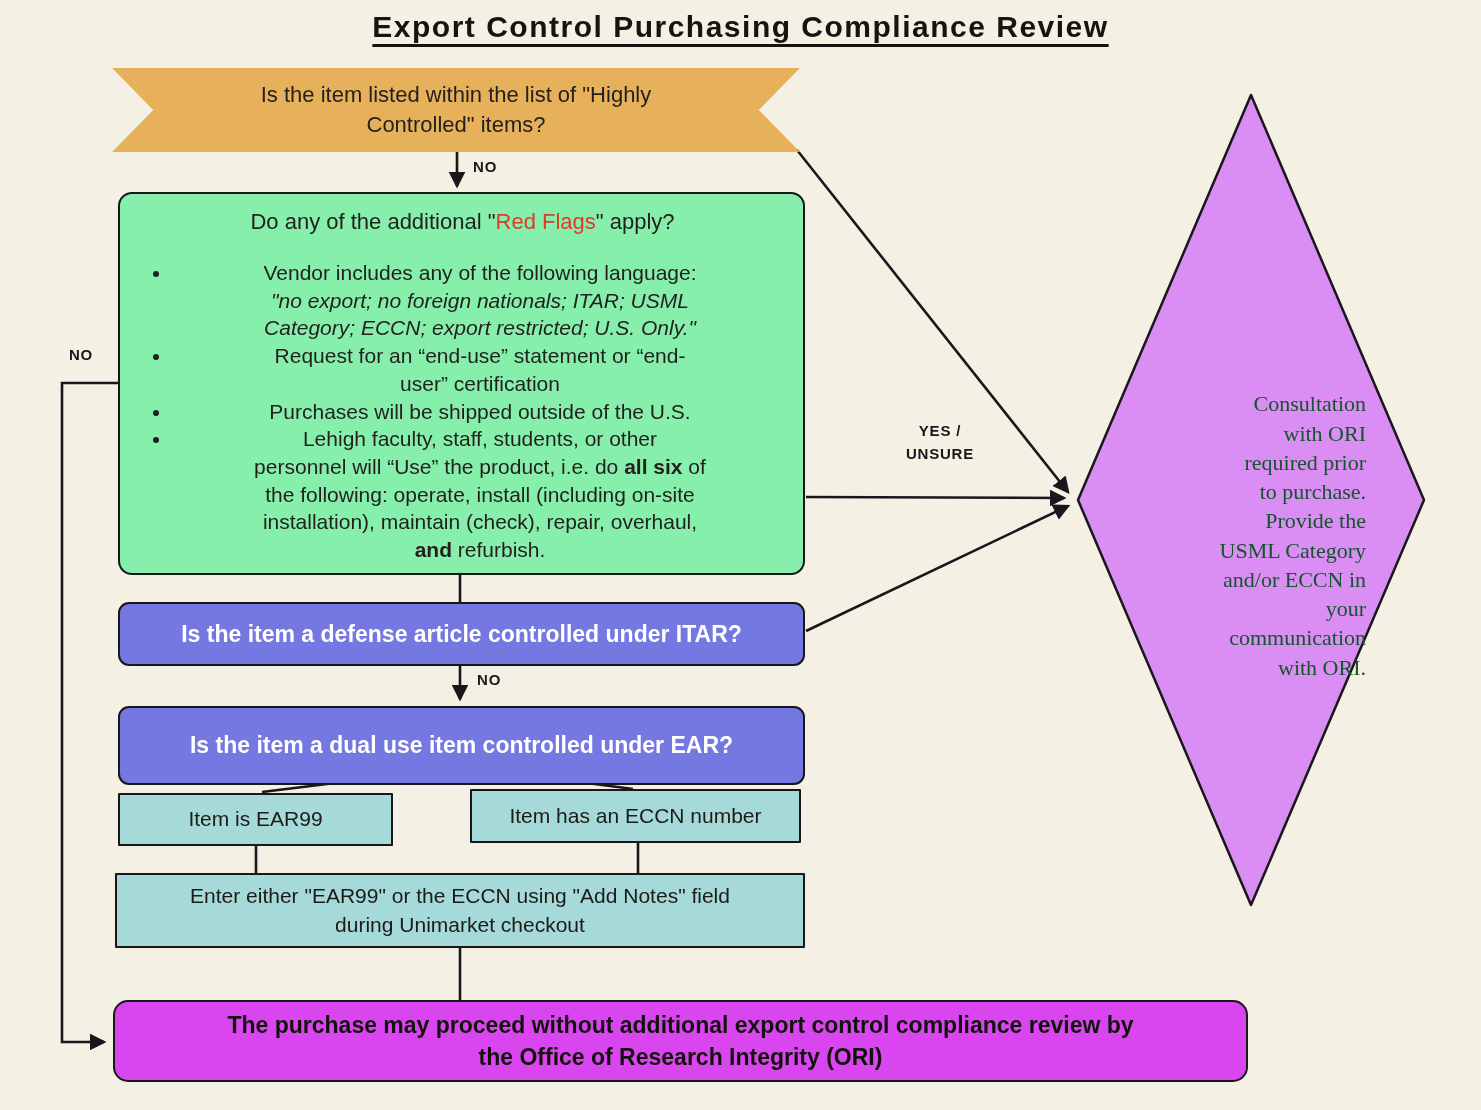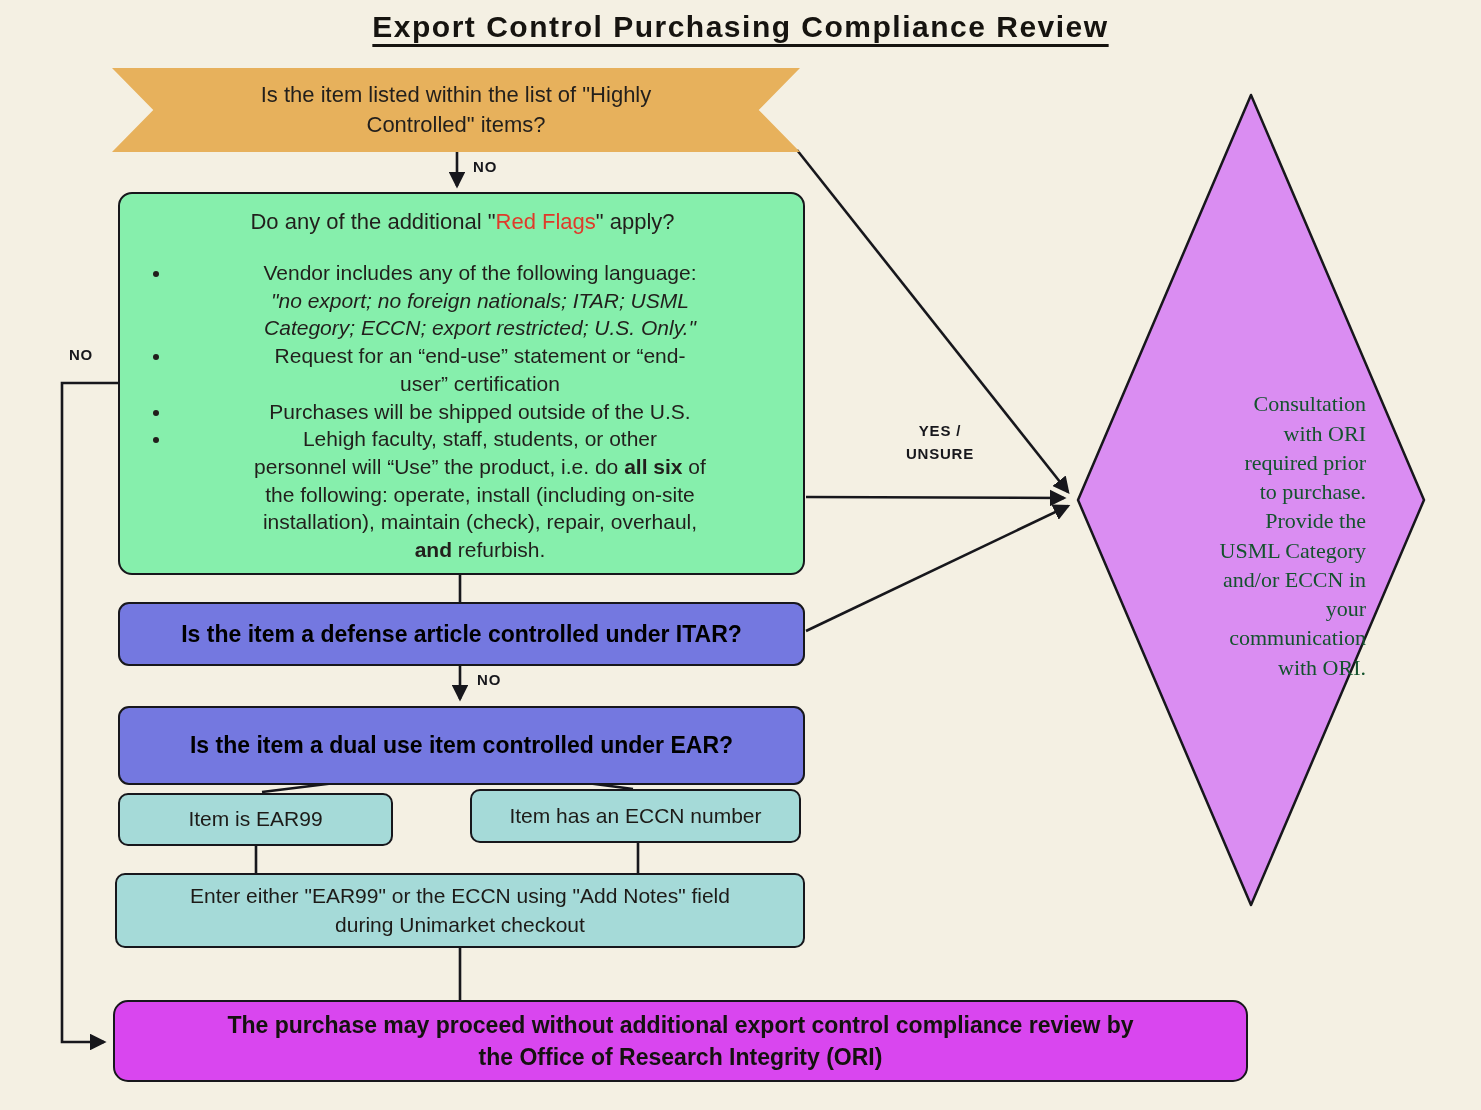--- a/index.html
+++ b/index.html
@@ -50,28 +50,28 @@
   .redflags li { padding-left:3px; line-height:1.32; white-space:pre-line; }
   .seg-plain { }
   .seg-italic { font-style:italic; }
   .seg-boldu {
     font-weight:700; 
     text-decoration-thickness:2px; text-underline-offset:3px;
   }
 
   .question-box {
     background:#7478e0; border:2.5px solid #17171c; border-radius:11px;
-    color:#000000; font-weight:700; font-size:23px;
+    color:#ffffff; font-weight:700; font-size:23px;
     display:flex; align-items:center; justify-content:center; text-align:center;
   }
   .q-itar { left:118px; top:602px; width:687px; height:64px; }
   .q-ear  { left:118px; top:706px; width:687px; height:79px; }
 
   .teal-box {
-    background:#a5dad8; border:2.5px solid #17171c; border-radius:10px;
+    background:#a5dad8; border:2.5px solid #17171c; border-radius:1px;
     font-size:21px; color:#1d1b18;
     display:flex; align-items:center; justify-content:center; text-align:center;
     line-height:1.35; white-space:pre-line;
   }
   .t-ear99 { left:118px; top:793px; width:275px; height:53px; }
   .t-eccn  { left:470px; top:789px; width:331px; height:54px; }
   .t-enter { left:115px; top:873px; width:690px; height:75px; }
 
   .terminal-box {
     left:113px; top:1000px; width:1135px; height:82px;

